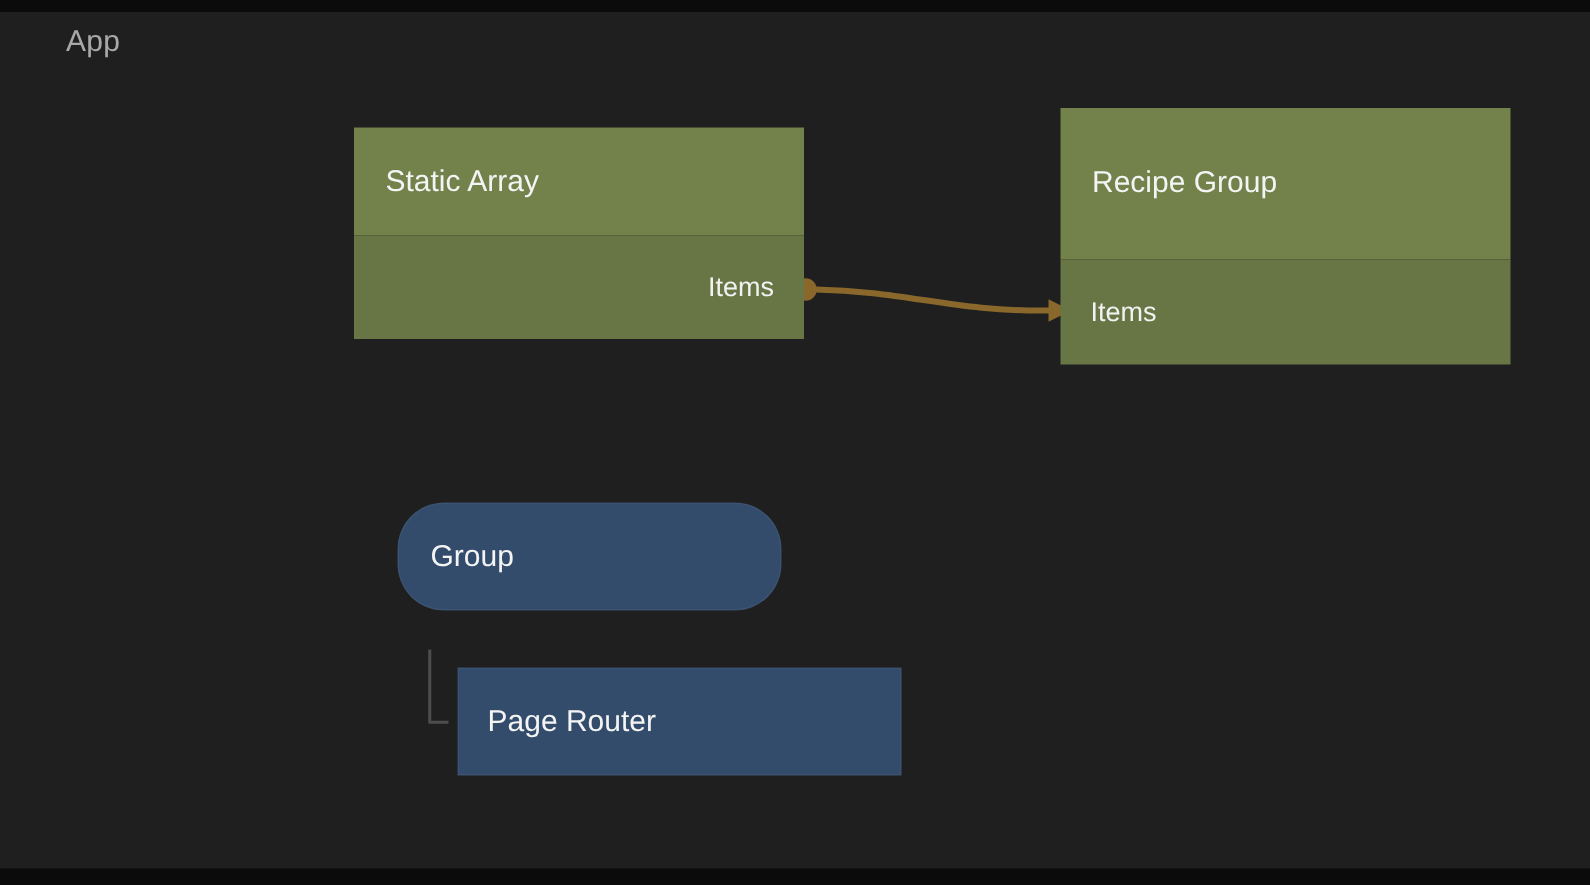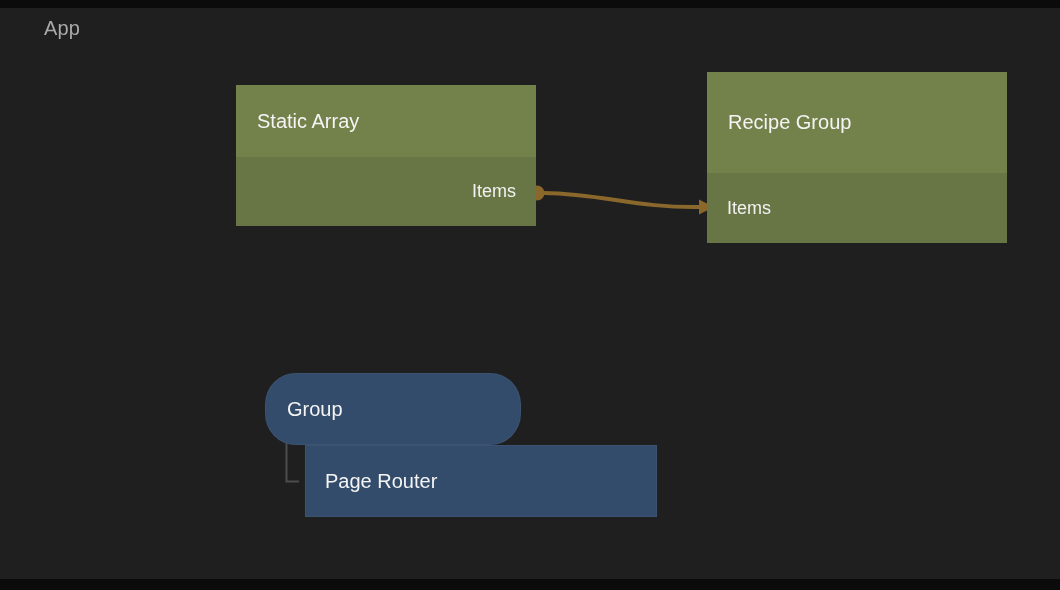--- a/index.html
+++ b/index.html
@@ -85,23 +85,23 @@
   .node.recipe-list .node-header { height: 101px; }
   .node.recipe-list .node-body { height: 70px; justify-content: flex-start; padding-left: 20px; }
 
   
   .node.blue {
     background: #344c6b;
     display: flex;
     align-items: center;
     box-shadow: inset 0 0 0 1px rgba(255,255,255,0.04);
   }
-  .node.group { left: 265px; top: 373px; width: 256px; height: 72px; border-radius: 31px; }
+  .node.group { left: 265px; top: 335px; width: 256px; height: 72px; border-radius: 31px; }
   .node.group .title { padding-left: 22px; }
-  .node.page-router { left: 305px; top: 445px; width: 352px; height: 72px; }
+  .node.page-router { left: 305px; top: 445px; width: 296px; height: 72px; }
   .node.page-router .title { padding-left: 20px; }
 
   .port-label { pointer-events: none; }
 </style>
 </head>
 <body>
 
 <div class="stage">
 
   <div class="edge-bar top"></div>

